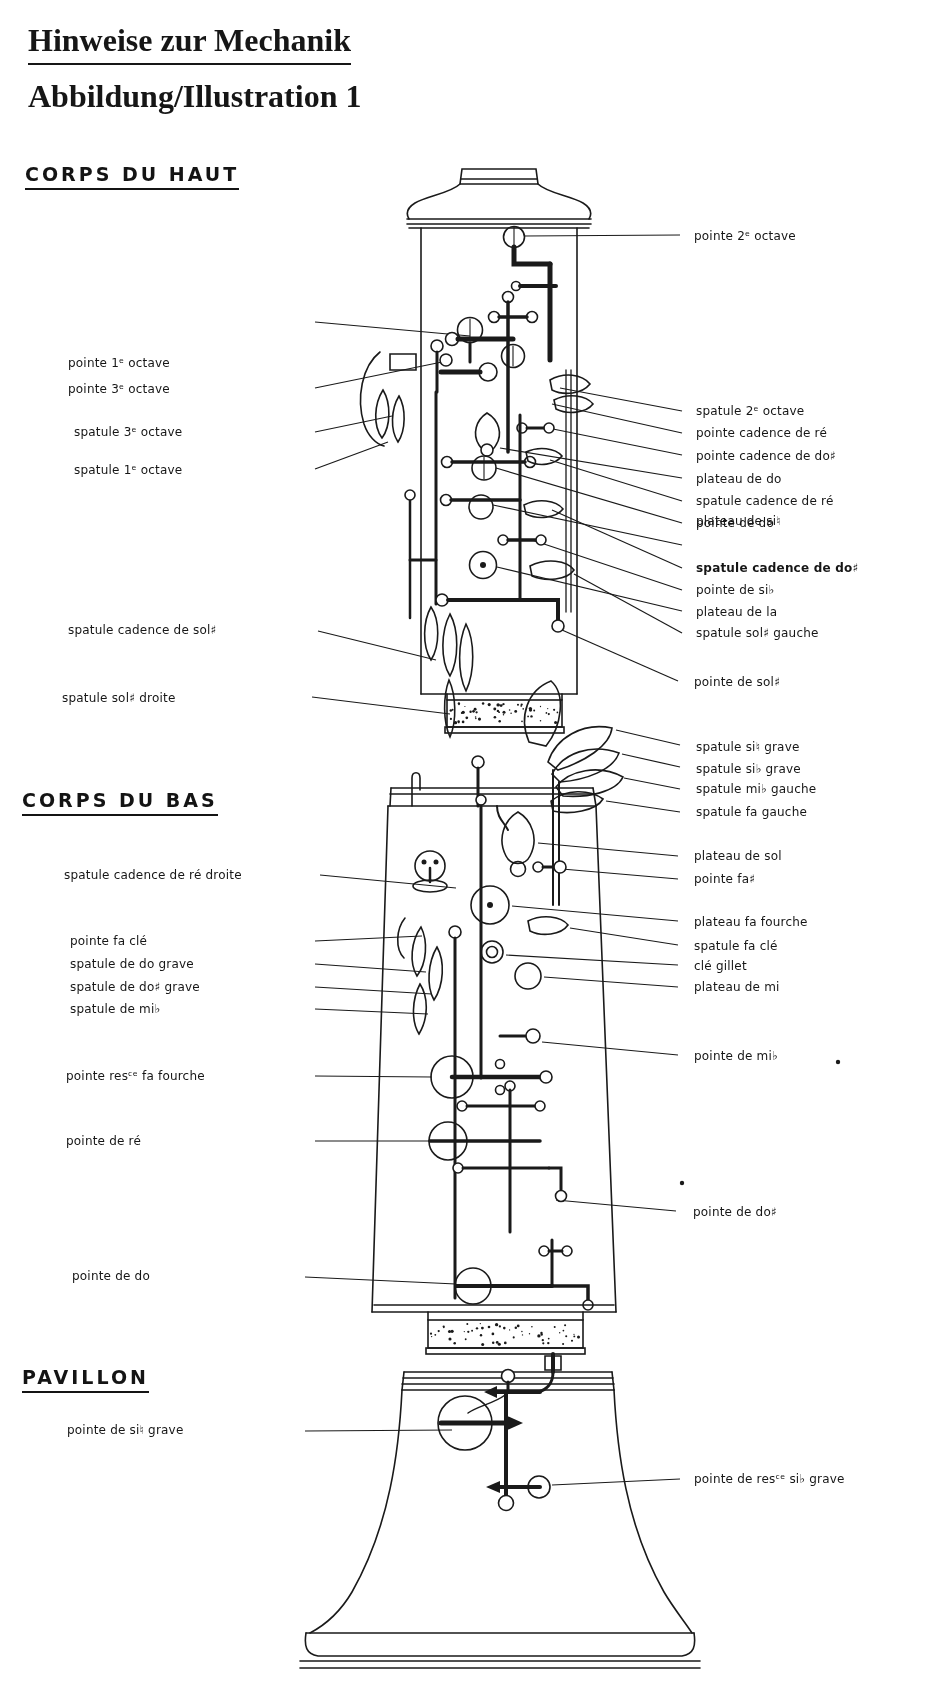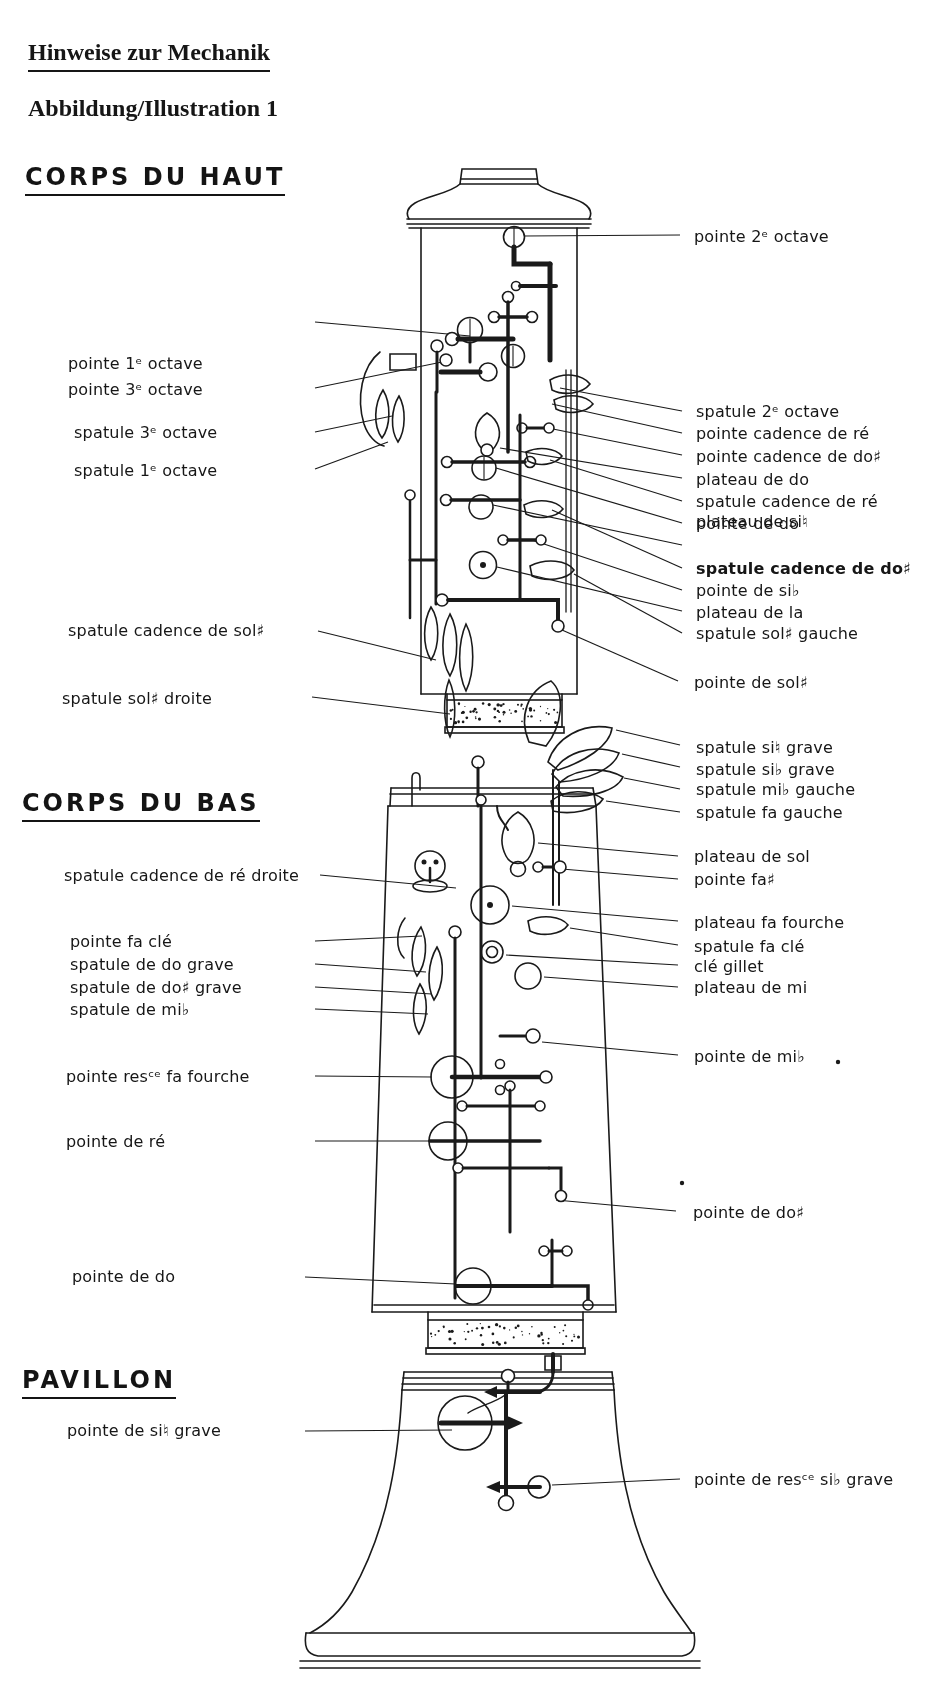--- a/index.html
+++ b/index.html
@@ -3,35 +3,35 @@
 <meta charset="utf-8">
 <style>
   :root { --ink:#1a1a1a; --paper:#ffffff; }
   html,body { margin:0; padding:0; }
   body {
     width:940px; height:1695px; position:relative;
     background:var(--paper); color:var(--ink);
     font-family:"DejaVu Sans", sans-serif; overflow:hidden;
   }
   #page { position:absolute; inset:0; }
-  .print { font-family:"Liberation Serif", serif; font-weight:bold; font-size:24px; color:#161616;margin-top:17px; }
+  .print { font-family:"Liberation Serif", serif; font-weight:bold; font-size:32px; color:#161616; }
   #title    { position:absolute; left:28px; top:22px; border-bottom:2px solid #161616; padding-bottom:4px; }
   #subtitle { position:absolute; left:28px; top:78px; }
   .section-head {
     position:absolute; font-family:"DejaVu Sans", sans-serif; font-weight:bold;
-    font-size:24px; letter-spacing:3px; color:#141414;
+    font-size:19px; letter-spacing:3px; color:#141414;
     border-bottom:2.5px solid #141414; padding-bottom:3px; white-space:nowrap;
   }
   #sec-upper { left:25px;  top:163px; }
   #sec-lower { left:22px;  top:789px; }
   #sec-bell  { left:22px;  top:1366px; }
   #diagram { position:absolute; left:0; top:0; }
   #labels-layer { position:absolute; inset:0; pointer-events:none; }
   .fig-label {
-    position:absolute; font-size:16px; letter-spacing:0.2px; white-space:nowrap;
+    position:absolute; font-size:12px; letter-spacing:0.2px; white-space:nowrap;
     color:#161616; transform:translateY(-50%); line-height:1.1;
   }
 </style>
 </head>
 <body>
 
 <div id="page">
 
   <div id="title" class="print">Hinweise zur Mechanik</div>
   <div id="subtitle" class="print">Abbildung/Illustration 1</div>

